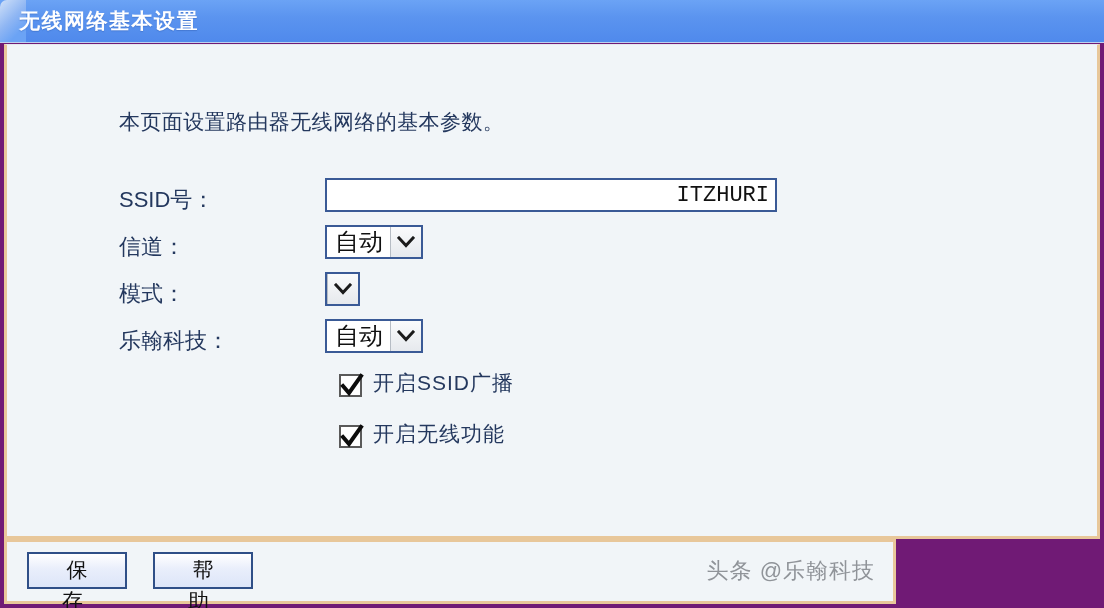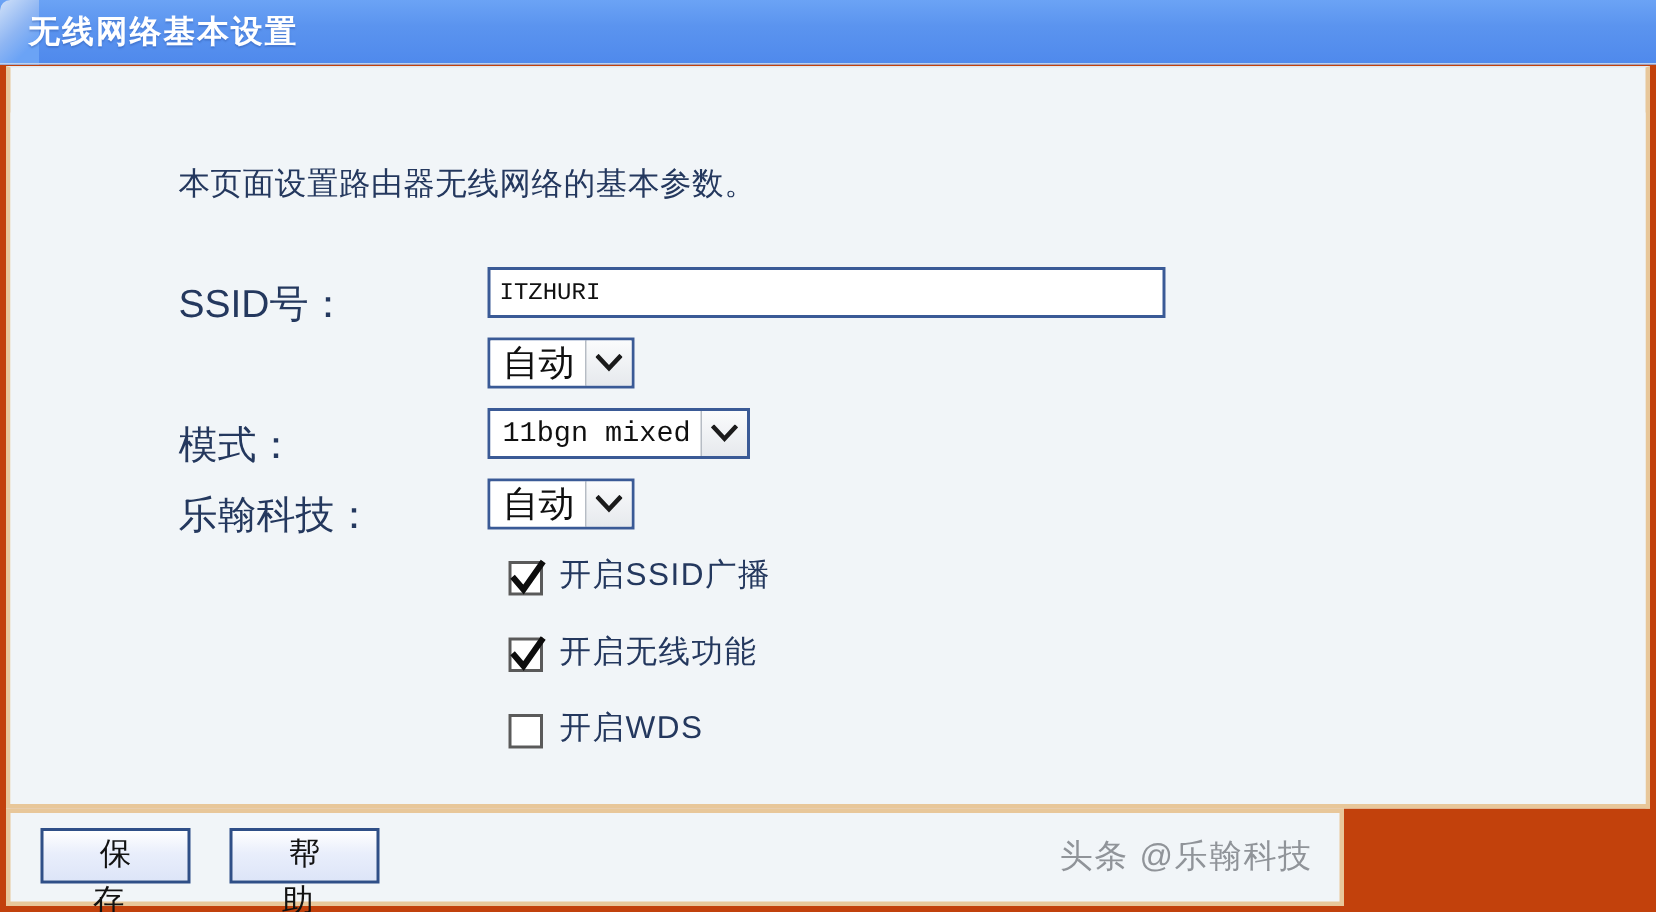--- a/index.html
+++ b/index.html
@@ -12,21 +12,21 @@
     background: #ffffff;
     font-family: "Liberation Sans", "DejaVu Sans", sans-serif;
     overflow: hidden;
   }
 
   #app {
     position: relative;
     width: 1104px;
     height: 608px;
     box-sizing: border-box;
-    background: #c2410c;
+    background: #701a75;
   }
 
   
   .titlebar {
     position: absolute;
     left: 0;
     top: 0;
     width: 1104px;
     height: 43px;
     background: linear-gradient(to bottom, #6ba3f5 0%, #5b94ef 40%, #4f89ec 100%);
@@ -102,44 +102,45 @@
     position: relative;
     height: 47px;
   }
   .row .label {
     position: absolute;
     left: 0;
     width: 206px;
     text-align: left;
     padding-left: 112px;
     box-sizing: border-box;
-    font-size: 26px;
+    font-size: 22px;
     color: #24385e;
     white-space: nowrap;
     top: 7px;
   }
   .row .field {
     position: absolute;
     left: 318px;
     top: 0;
   }
 
   
   .text-input {
     width: 452px;
     height: 34px;
     box-sizing: border-box;
     border: 2px solid #3a5a96;
     background: #ffffff;
     font-family: "Liberation Mono", "DejaVu Sans Mono", monospace;
-    font-size: 16px;
+    font-size: 22px;
     color: #111111;
     padding: 0 6px;
     line-height: 30px;
     outline: none;
+    text-align: right;
   }
 
   
   .select {
     display: inline-flex;
     align-items: stretch;
     border: 2px solid #3a5a96;
     background: #ffffff;
     height: 34px;
     box-sizing: border-box;
@@ -270,37 +271,37 @@
       <div class="form">
 
         <div class="row">
           <div class="label">SSID号：</div>
           <div class="field">
             <input class="text-input" type="text" value="ITZHURI" style="">
           </div>
         </div>
 
         <div class="row">
+          <div class="label">信道：</div>
           <div class="field">
             <div class="select">
               <span class="sel-val">自动</span>
               <span class="sel-arrow">
                 <svg width="18" height="12" viewBox="0 0 18 12">
                     <path d="M2 2 L9 9.5 L16 2" fill="none" stroke="#1b1b1b" stroke-width="3" stroke-linecap="square"></path>
                   </svg>
               </span>
             </div>
           </div>
         </div>
 
         <div class="row">
           <div class="label">模式：</div>
           <div class="field">
             <div class="select">
-              <span class="sel-val mono">11bgn mixed</span>
               <span class="sel-arrow">
                 <svg width="18" height="12" viewBox="0 0 18 12">
                     <path d="M2 2 L9 9.5 L16 2" fill="none" stroke="#1b1b1b" stroke-width="3" stroke-linecap="square"></path>
                   </svg>
               </span>
             </div>
           </div>
         </div>
 
         <div class="row">
@@ -332,24 +333,20 @@
 
         <div class="check-row">
           <span class="cb">
             <svg width="25" height="28" viewBox="0 0 25 28">
                 <path d="M3 14 L9 21 L21 4" fill="none" stroke="#0d0d0d" stroke-width="4" stroke-linecap="square"></path>
               </svg>
           </span>
           <span class="cb-label">开启无线功能</span>
         </div>
 
-        <div class="check-row">
-          <span class="cb"></span>
-          <span class="cb-label">开启WDS</span>
-        </div>
 
       </div>
 
     </div>
   </div>
 
   <div class="footer">
     <button class="btn btn-save">保 存</button>
     <button class="btn btn-help">帮 助</button>
     <div class="watermark">头条 @乐翰科技</div>

